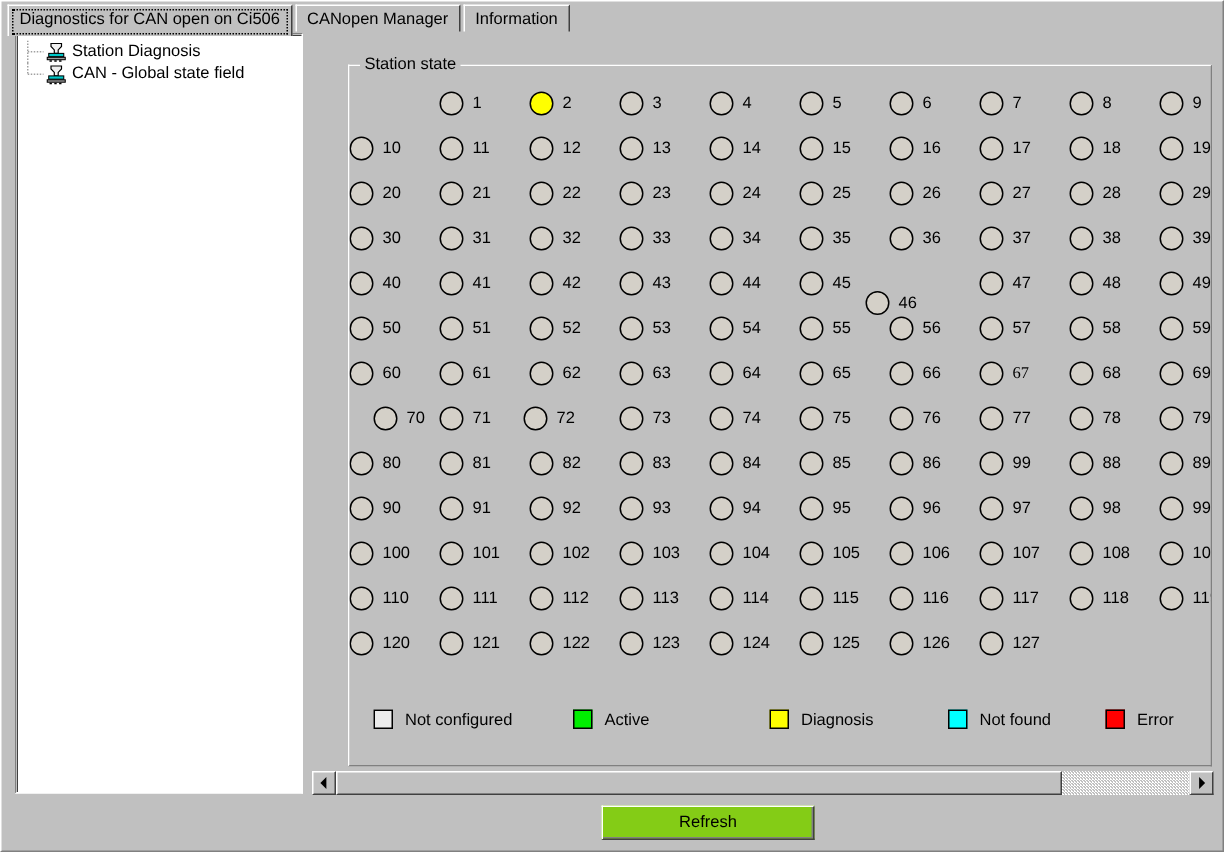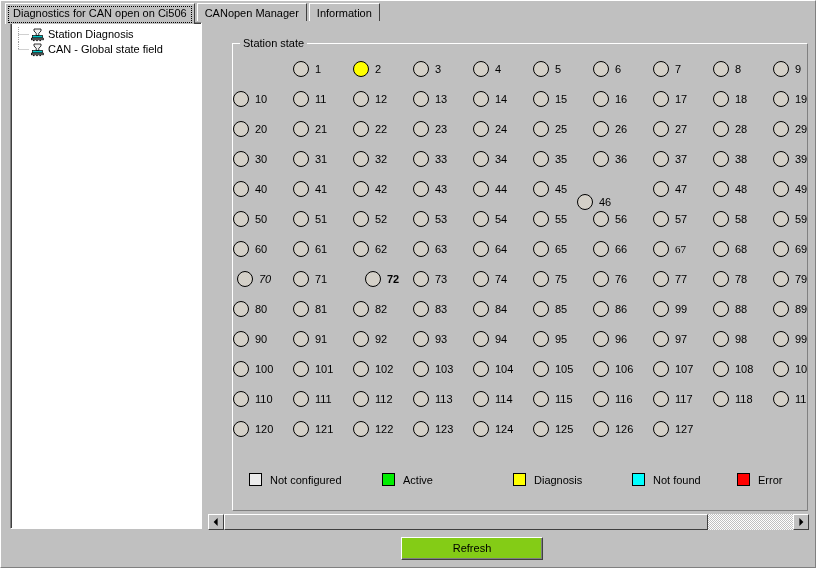--- a/index.html
+++ b/index.html
@@ -591,29 +591,29 @@
           <span class="cell-label">67</span>
         </div>
         <div class="cell" style="left: 480px; top: 180px;">
           <div class="led" style="background: rgb(212, 208, 200);"></div>
           <span class="cell-label">68</span>
         </div>
         <div class="cell" style="left: 540px; top: 180px;">
           <div class="led" style="background: rgb(212, 208, 200);"></div>
           <span class="cell-label">69</span>
         </div>
-        <div class="cell" style="left: 4px; top: 210px; font-style: italic;">
+        <div class="cell" style="left: 16px; top: 210px;">
           <div class="led" style="background: rgb(212, 208, 200);"></div>
           <span class="cell-label">70</span>
         </div>
         <div class="cell" style="left: 60px; top: 210px;">
           <div class="led" style="background: rgb(212, 208, 200);"></div>
           <span class="cell-label">71</span>
         </div>
-        <div class="cell" style="left: 132px; top: 210px; font-weight: bold;">
+        <div class="cell" style="left: 116px; top: 210px;">
           <div class="led" style="background: rgb(212, 208, 200);"></div>
           <span class="cell-label">72</span>
         </div>
         <div class="cell" style="left: 180px; top: 210px;">
           <div class="led" style="background: rgb(212, 208, 200);"></div>
           <span class="cell-label">73</span>
         </div>
         <div class="cell" style="left: 240px; top: 210px;">
           <div class="led" style="background: rgb(212, 208, 200);"></div>
           <span class="cell-label">74</span>

